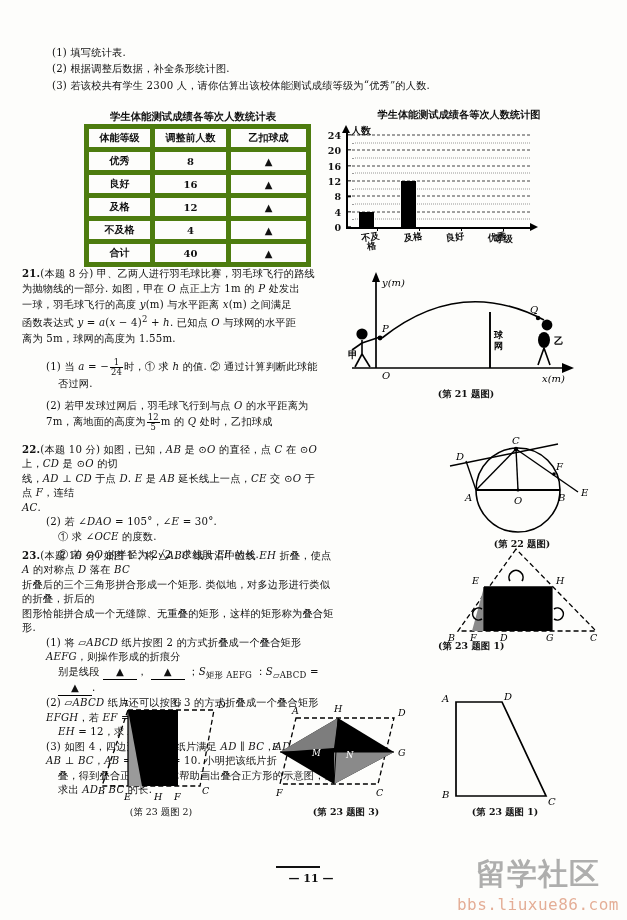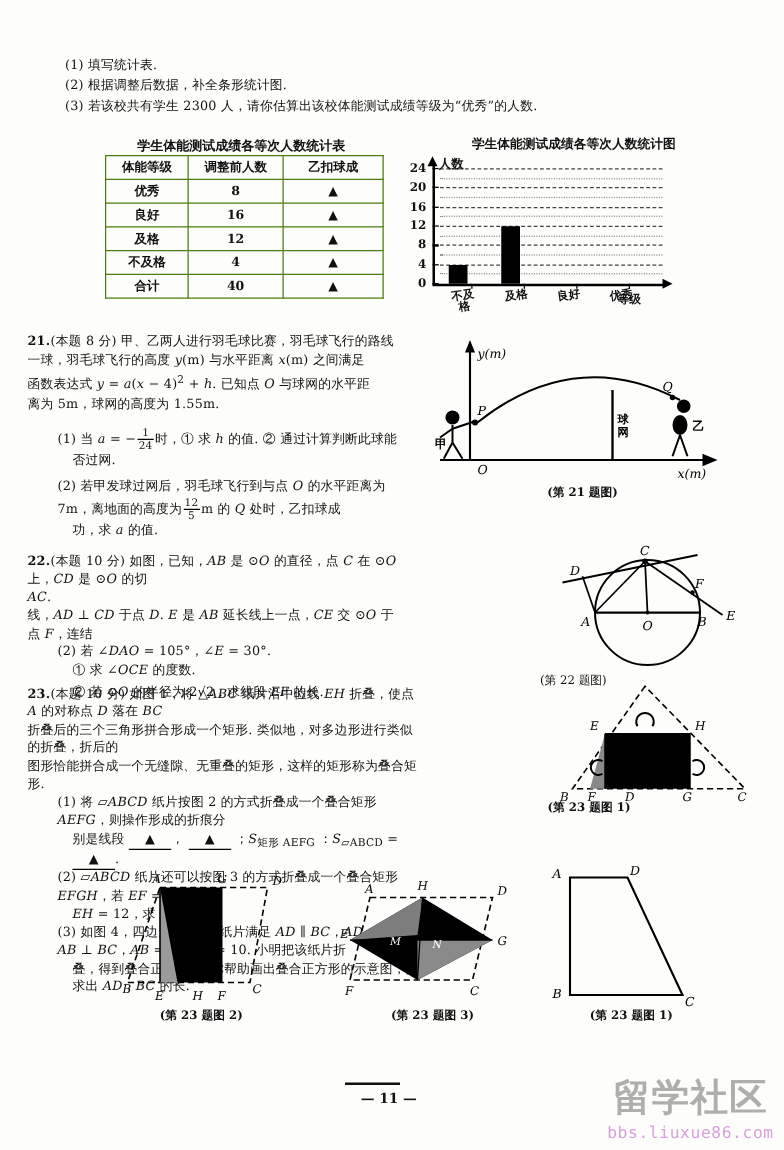--- a/index.html
+++ b/index.html
@@ -19,21 +19,21 @@
 
   
   #intro { position:absolute; left:52px; top:46px; width:520px; }
   #intro div { margin-bottom: 2px; }
 
   
   #tbl-title { position:absolute; left:84px; top:110px; width:218px;
                text-align:center; font-weight:bold; font-size:10.4px; }
   #stat-table { position:absolute; left:84px; top:124px; border-collapse:collapse; }
   #stat-table td, #stat-table th {
-    border:1px solid #4d7c0f; font-size:10px; text-align:center;
+    border:5px solid #4d7c0f; font-size:10px; text-align:center;
     padding:2px 0; font-weight:bold; font-family:"DejaVu Serif","Liberation Serif",serif;
   }
   #stat-table .c1 { width:66px; }
   #stat-table .c2 { width:76px; }
   #stat-table .c3 { width:80px; }
   #stat-table td.num { font-weight:bold; font-family:"DejaVu Serif",serif; }
   .tri { font-size:9px; }
 
   
   #chart-wrap { position:absolute; left:318px; top:108px; width:282px; height:148px; }
@@ -77,48 +77,48 @@
 
   
   #fig21 { position:absolute; left:330px; top:268px; width:272px; height:120px; }
   #fig21-cap { position:absolute; left:330px; top:388px; width:272px;
                text-align:center; font-size:9.4px; font-weight:bold;}
 
   
   #q22 { position:absolute; left:22px; top:442px; width:300px; }
   #fig22 { position:absolute; left:432px; top:428px; width:180px; height:112px;}
   #fig22-cap { position:absolute; left:432px; top:538px; width:180px;
-               text-align:left; font-size:9.4px; font-weight:normal;}
+               text-align:center; font-size:9.4px; font-weight:bold;}
 
   
   #q23 { position:absolute; left:22px; top:548px; width:316px; }
   #fig23-1 { position:absolute; left:438px; top:545px; width:176px; height:98px;}
   #fig23-1-cap { position:absolute; left:438px; top:640px; width:176px;
                  font-size:9.4px; font-weight:bold;}
 
   #fig23-2 { position:absolute; left:98px; top:700px; width:132px; height:105px;}
   #fig23-2-cap { position:absolute; left:86px; top:806px; width:150px;
-                 text-align:center; font-size:9.4px; font-weight:bold;}
+                 text-align:center; font-size:9.4px; font-weight:normal;}
   #fig23-3 { position:absolute; left:272px; top:700px; width:150px; height:105px;}
   #fig23-3-cap { position:absolute; left:268px; top:806px; width:156px;
                  text-align:center; font-size:9.4px; font-weight:bold;}
   #fig23-4 { position:absolute; left:440px; top:692px; width:130px; height:118px;}
   #fig23-4-cap { position:absolute; left:420px; top:806px; width:170px;
                  text-align:center; font-size:9.4px; font-weight:bold;}
 
   
   #footer-rule { position:absolute; left:276px; top:866px; width:44px; height:2px;
                  background:#111; }
   #page-num { position:absolute; left:256px; top:872px; width:110px;
               text-align:center; font-size:11px; font-weight:bold; }
   #watermark { position:absolute; right:8px; bottom:6px; text-align:center;
                opacity:.42; }
   #wm-cn { font-size:30px; font-weight:bold; color:#444; letter-spacing:1px;
            font-family:"DejaVu Sans","Liberation Sans",sans-serif; }
-  #wm-url { font-size:13px; color:#a21caf; letter-spacing:.5px;
+  #wm-url { font-size:16px; color:#c2410c; letter-spacing:.5px;
             font-family:"DejaVu Sans Mono","Liberation Mono",monospace; }
 
   .blank { display:inline-block; min-width:34px; border-bottom:1px solid #000;
            text-align:center; }
 </style>
 </head>
 <body>
 
 <div class="page">
 
@@ -222,33 +222,33 @@
           </div>
         </div>
       <div id="xaxis-name">等级</div>
     </div>
   </div>
 
   <div id="q21" class="txt">
     <div class="ln">
       <b>21.</b><span>(本题 8 分) 甲、乙两人进行羽毛球比赛，羽毛球飞行的路线</span>
     </div>
+    <div class="ln">为抛物线的一部分. 如图，甲在 <i>O</i> 点正上方 1m 的 <i>P</i> 处发出</div>
     <div class="ln">一球，羽毛球飞行的高度 <i>y</i>(m) 与水平距离 <i>x</i>(m) 之间满足</div>
     <div class="ln">函数表达式 <i>y</i> = <i>a</i>(<i>x</i> − 4)<sup>2</sup> + <i>h</i>. 已知点 <i>O</i> 与球网的水平距</div>
     <div class="ln">离为 5m，球网的高度为 1.55m.</div>
     <div style="height:10px"></div>
     <div class="ln ind">
       <span>(1) 当 <i>a</i> = −</span><span class="frac"><span class="n">1</span><span class="d">24</span></span><span>时，① 求 <i>h</i> 的值. ② 通过计算判断此球能</span>
     </div>
     <div class="ln ind2">否过网.</div>
     <div style="height:6px"></div>
     <div class="ln ind">
       <span>(2) 若甲发球过网后，羽毛球飞行到与点 <i>O</i> 的水平距离为 7m，离地面的高度为</span><span class="frac"><span class="n">12</span><span class="d">5</span></span><span>m 的 <i>Q</i> 处时，乙扣球成</span>
     </div>
-    <div class="ln ind2">功，求 <i>a</i> 的值.</div>
   </div>
 
   <svg id="fig21" viewBox="0 0 272 120">
 
     <line x1="46" y1="12" x2="46" y2="100" stroke="#000" stroke-width="1.7"></line>
     <polygon points="46,4 42,14 50,14" fill="#000"></polygon>
     <line x1="22" y1="100" x2="236" y2="100" stroke="#000" stroke-width="1.7"></line>
     <polygon points="244,100 232,95 232,105" fill="#000"></polygon>
 
     <path d="M 52,70 Q 130,8 214,52" fill="none" stroke="#000" stroke-width="1.6"></path>
@@ -279,22 +279,22 @@
     <text x="224" y="76" font-size="9.5" font-weight="bold" font-family="DejaVu Sans, sans-serif">乙</text>
     <text x="164" y="70" font-size="9" font-weight="bold" font-family="DejaVu Sans, sans-serif">球</text>
     <text x="164" y="81" font-size="9" font-weight="bold" font-family="DejaVu Sans, sans-serif">网</text>
   </svg>
   <div id="fig21-cap">(第 21 题图)</div>
 
   <div id="q22" class="txt">
     <div class="ln">
       <b>22.</b><span>(本题 10 分) 如图，已知，<i>AB</i> 是 ⊙<i>O</i> 的直径，点 <i>C</i> 在 ⊙<i>O</i> 上，<i>CD</i> 是 ⊙<i>O</i> 的切</span>
     </div>
+    <div class="ln">线，<i>AD</i> ⊥ <i>CD</i> 于点 <i>D</i>. <i>E</i> 是 <i>AB</i> 延长线上一点，<i>CE</i> 交 ⊙<i>O</i> 于点 <i>F</i>，连结</div>
     <div class="ln"><i>AC</i>.</div>
-    <div class="ln">线，<i>AD</i> ⊥ <i>CD</i> 于点 <i>D</i>. <i>E</i> 是 <i>AB</i> 延长线上一点，<i>CE</i> 交 ⊙<i>O</i> 于点 <i>F</i>，连结</div>
     <div class="ln ind">(2) 若 ∠<i>DAO</i> = 105°，∠<i>E</i> = 30°.</div>
     <div class="ln ind2">① 求 ∠<i>OCE</i> 的度数.</div>
     <div style="height:4px"></div>
     <div class="ln ind2">② 若 ⊙<i>O</i> 的半径为 2√2，求线段 <i>EF</i> 的长.</div>
   </div>
 
   <svg id="fig22" viewBox="0 0 180 112">
     <circle cx="86" cy="62" r="42" fill="none" stroke="#000" stroke-width="1.6"></circle>
 
     <line x1="44" y1="62" x2="128" y2="62" stroke="#000" stroke-width="1.8"></line>

